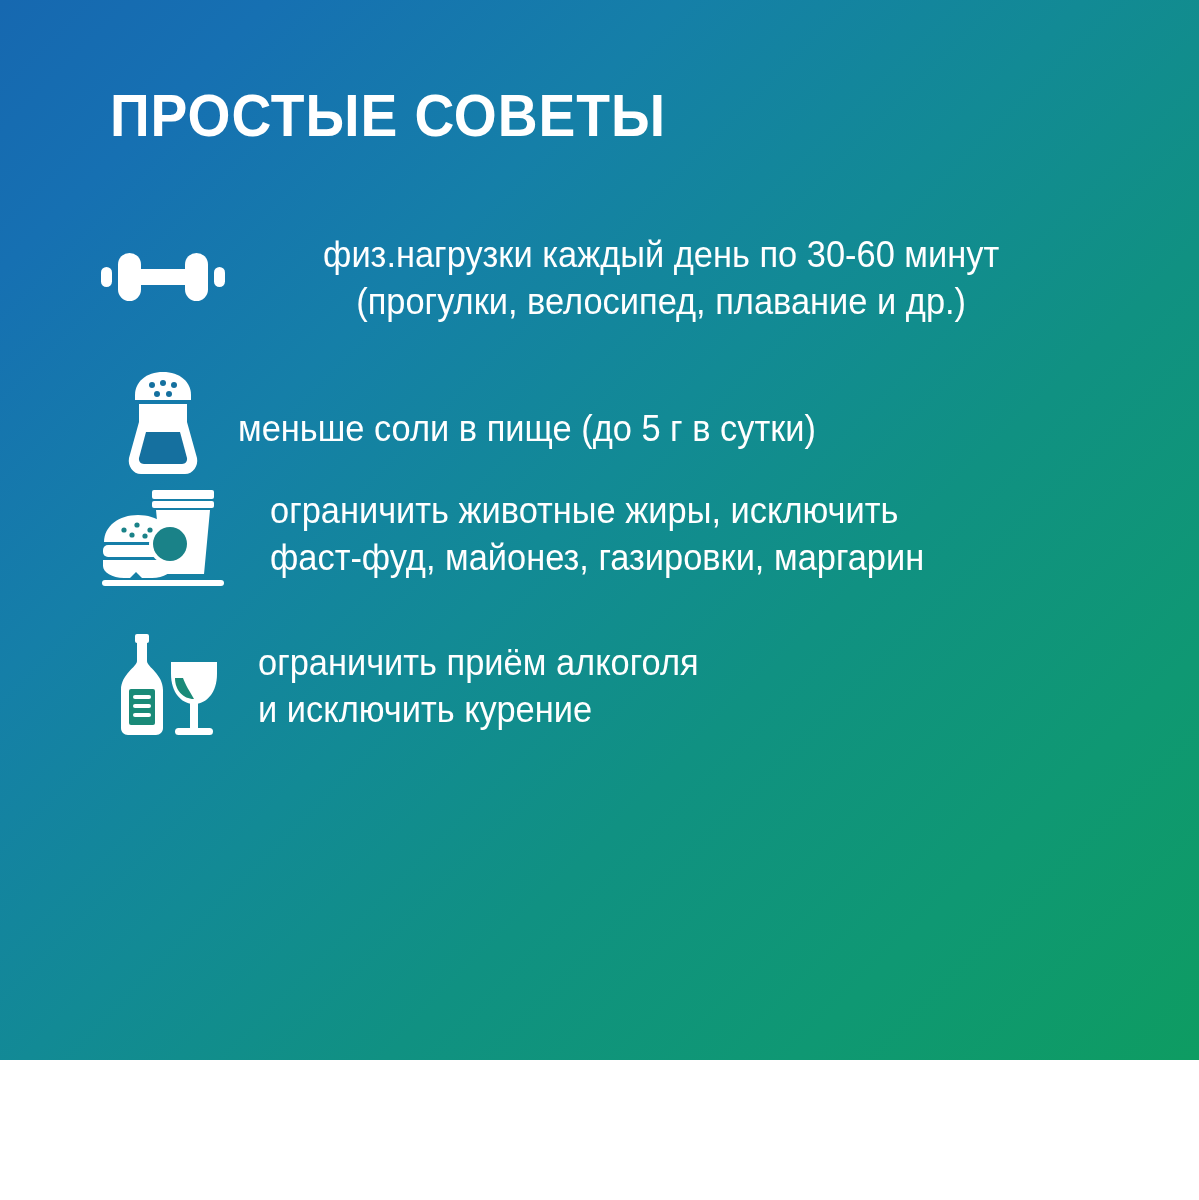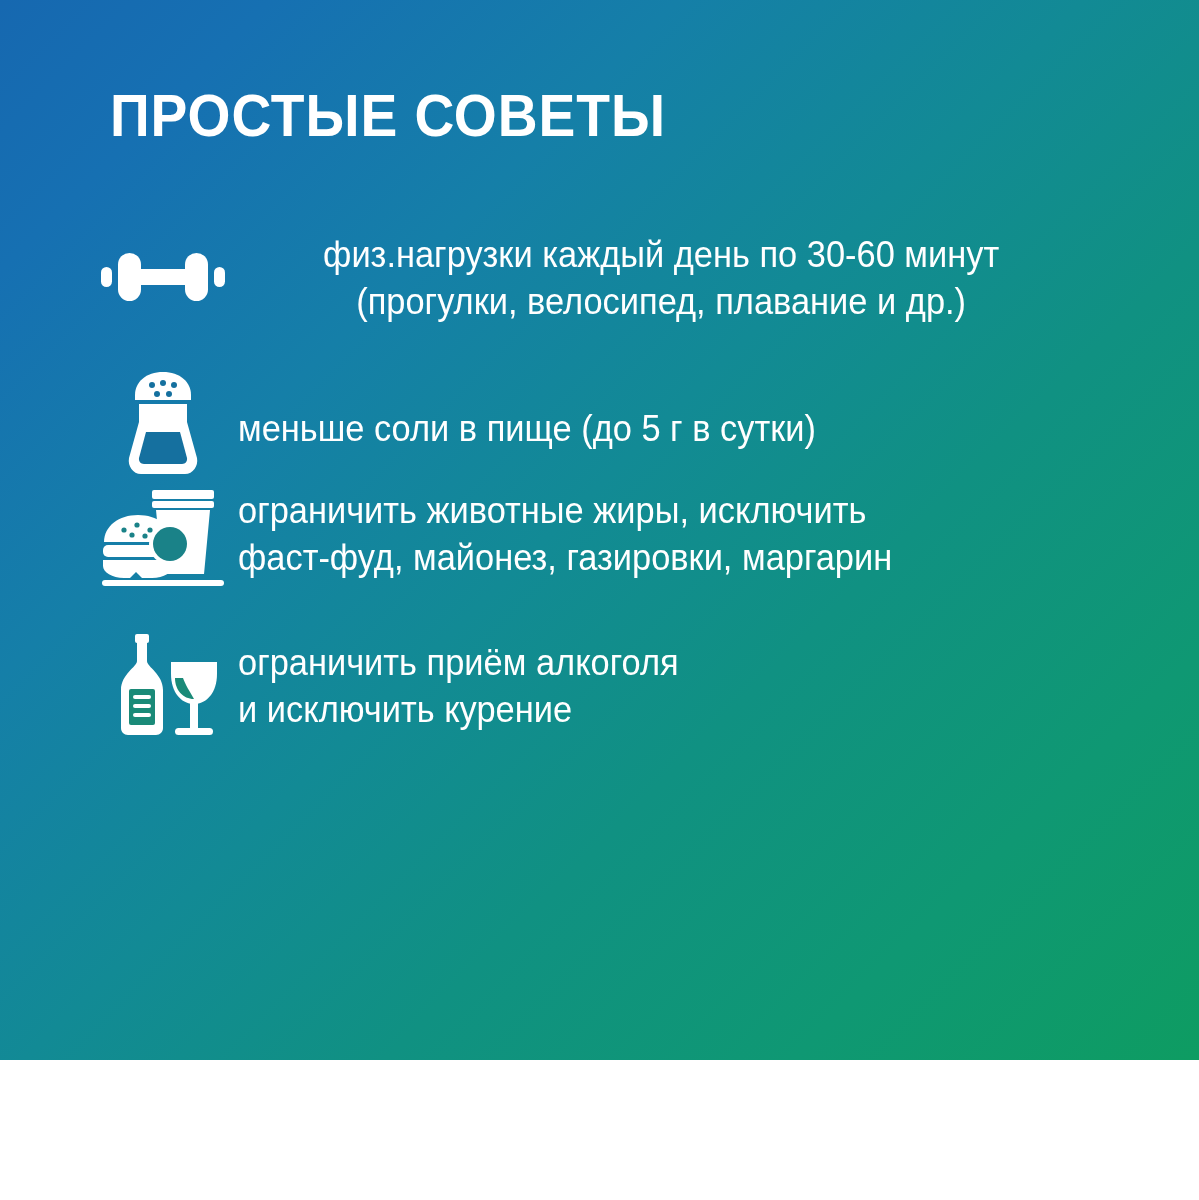--- a/index.html
+++ b/index.html
@@ -99,25 +99,25 @@
   .tip-2 .tip-text { padding-top: 10px; }
 
   .tip-3 { height: 110px; }
   .tip-3 .tip-icon { height: 110px; align-items: flex-start; padding-top: 0px; }
   .tip-3 .tip-text { padding-top: 36px; }
 
   .tip-4 { height: 150px; }
   .tip-4 .tip-icon { height: 120px; align-items: flex-start; padding-top: 6px; }
   .tip-4 .tip-text { padding-top: 6px; }
 
-  .tip-5 { height: 152px; }
+  .tip-5 { height: 152px; gap: 32px; }
   .tip-5 .tip-icon { height: 120px; align-items: flex-start; padding-top: 6px; }
   .tip-5 .tip-text { padding-top: 8px; }
 
-  .tip-6 { height: 130px; }
+  .tip-6 { height: 130px; gap: 20px; }
   .tip-6 .tip-icon { height: 120px; align-items: flex-start; padding-top: 2px; }
   .tip-6 .tip-text { padding-top: 8px; }
 </style>
 </head>
 <body>
 
 <div class="poster">
 
   <h1 class="title">ПРОСТЫЕ СОВЕТЫ</h1>
 

